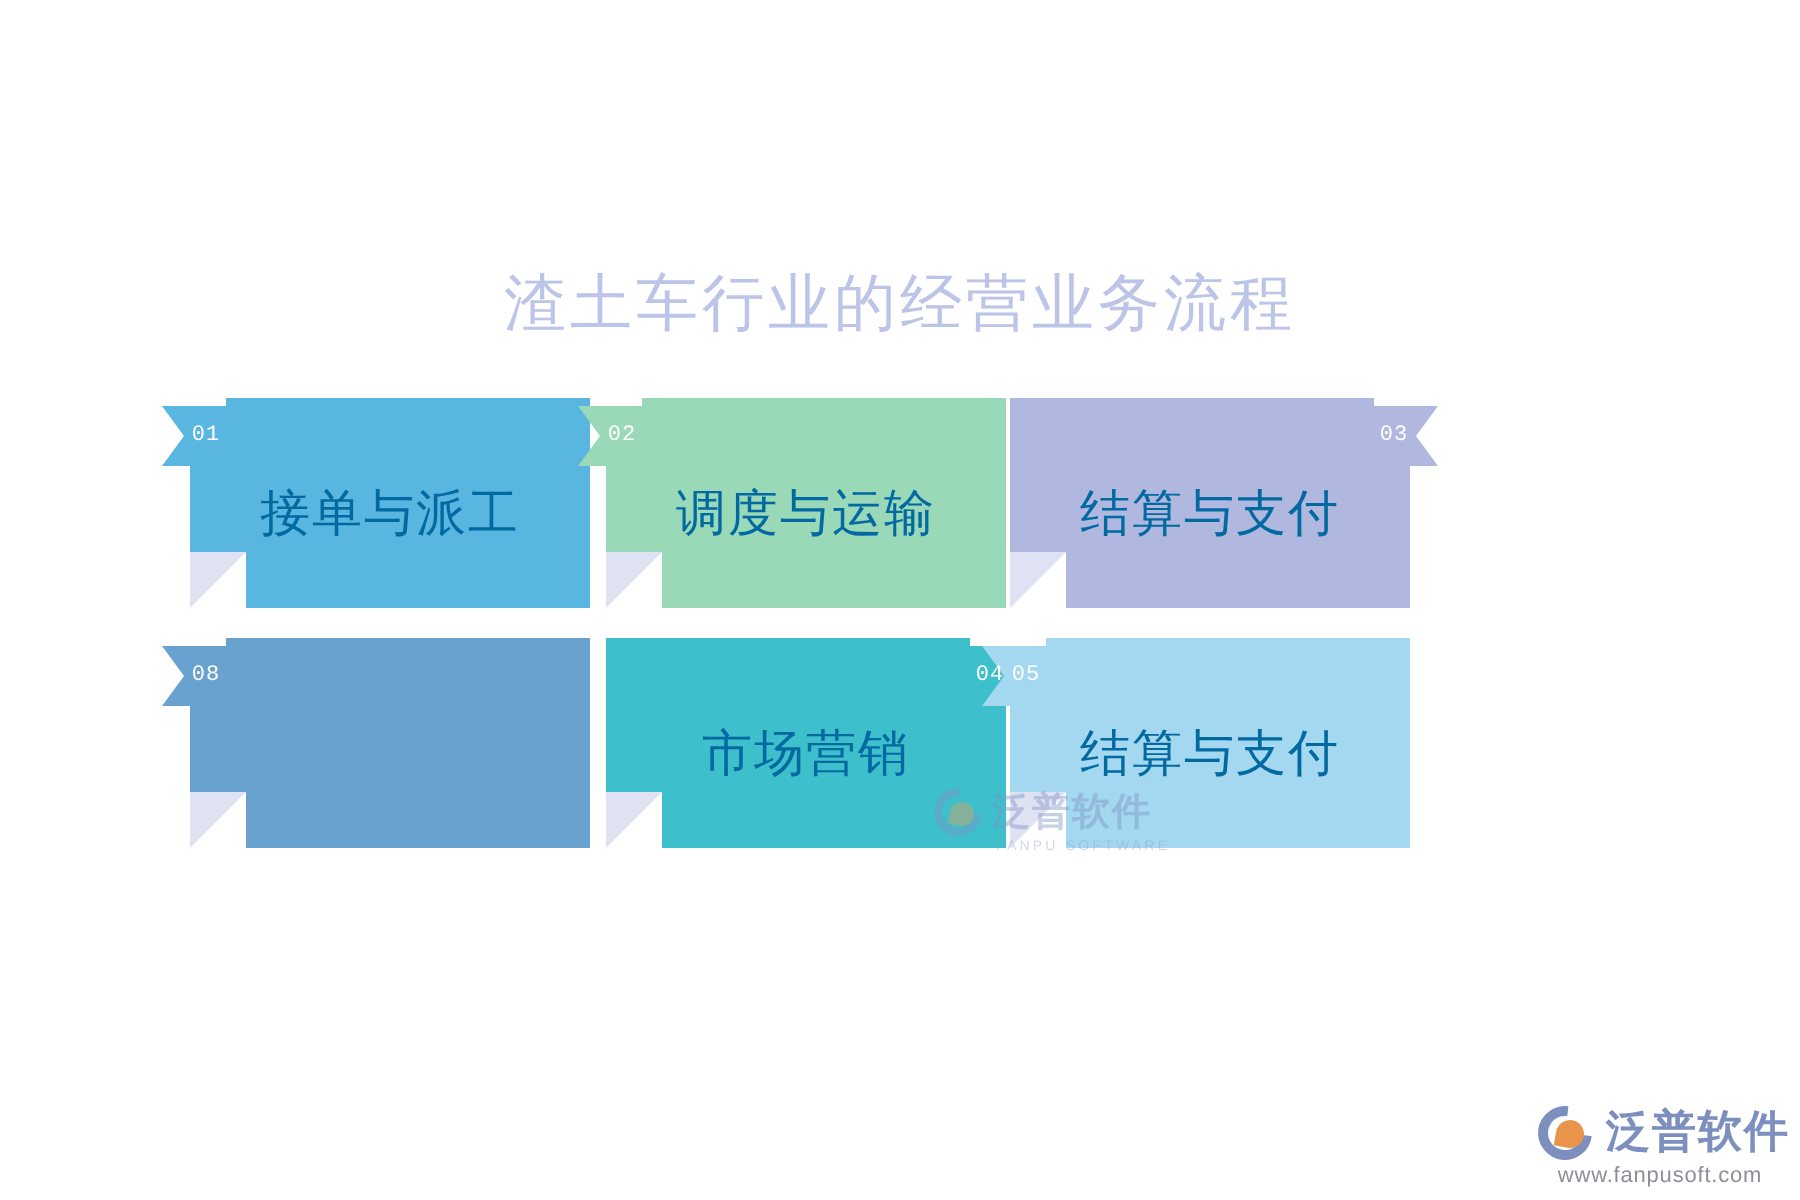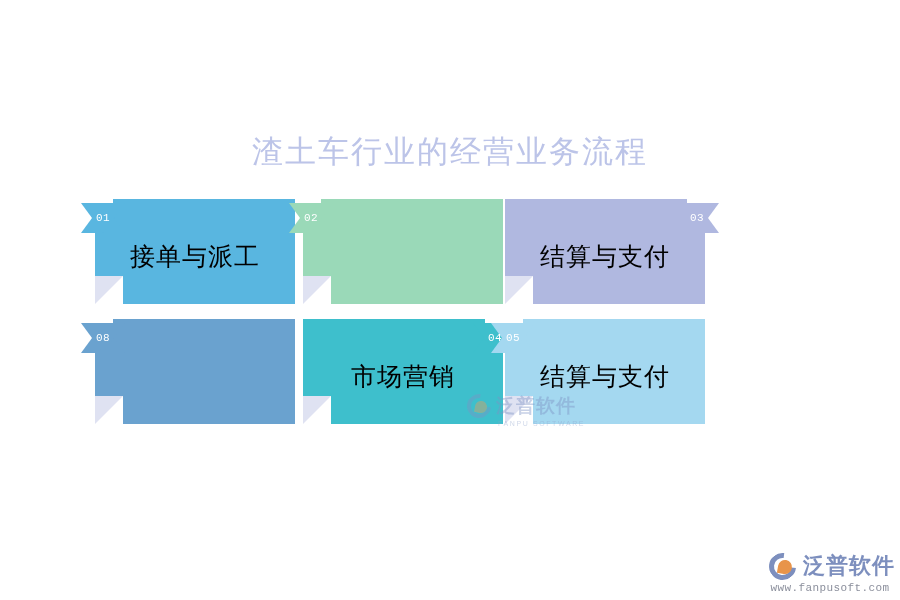--- a/index.html
+++ b/index.html
@@ -92,21 +92,21 @@
   }
 
   
   .card-label {
     position:absolute;
     left:0; top:14px;
     width:200px; height:91px;
     display:flex;
     align-items:center;
     justify-content:center;
-    color:#000000;
+    color:#0369a1;
     font-size:25px;
     letter-spacing:1px;
     font-weight:500;
     white-space:nowrap;
     padding-bottom:4px;
   }
 
   
   .card-badge {
     position:absolute;
@@ -223,21 +223,21 @@
     transform:rotate(10deg);
   }
   .brand-cn {
     font-size:22px;
     color:#7d8fbe;
     letter-spacing:1px;
     font-weight:700;
     white-space:nowrap;
   }
   .brand-url {
-    font-family:Liberation Mono, monospace;
+    font-family:Liberation Sans, sans-serif;
     font-size:11px;
     color:#8b8f9c;
     letter-spacing:0.4px;
     text-align:center;
     margin-top:1px;
     white-space:nowrap;
   }
 </style>
 </head>
 <body style="background: rgb(255, 255, 255);">
@@ -259,20 +259,21 @@
             <i class="down"></i>
           </div>
         <div class="badge-num">01</div>
       </div>
     </div>
 
     <div class="flow-card col-2 row-1 badge-left" style="--c:#9ad9b8">
       <div class="card-top"></div>
       <div class="card-body"></div>
       <div class="card-fold"></div>
+      <div class="card-label">调度与运输</div>
       <div class="card-badge">
         <div class="star">
             <i></i>
             <i class="down"></i>
           </div>
         <div class="badge-num">02</div>
       </div>
     </div>
 
     <div class="flow-card col-3 row-1 badge-right" style="--c:#b0b8e0">

